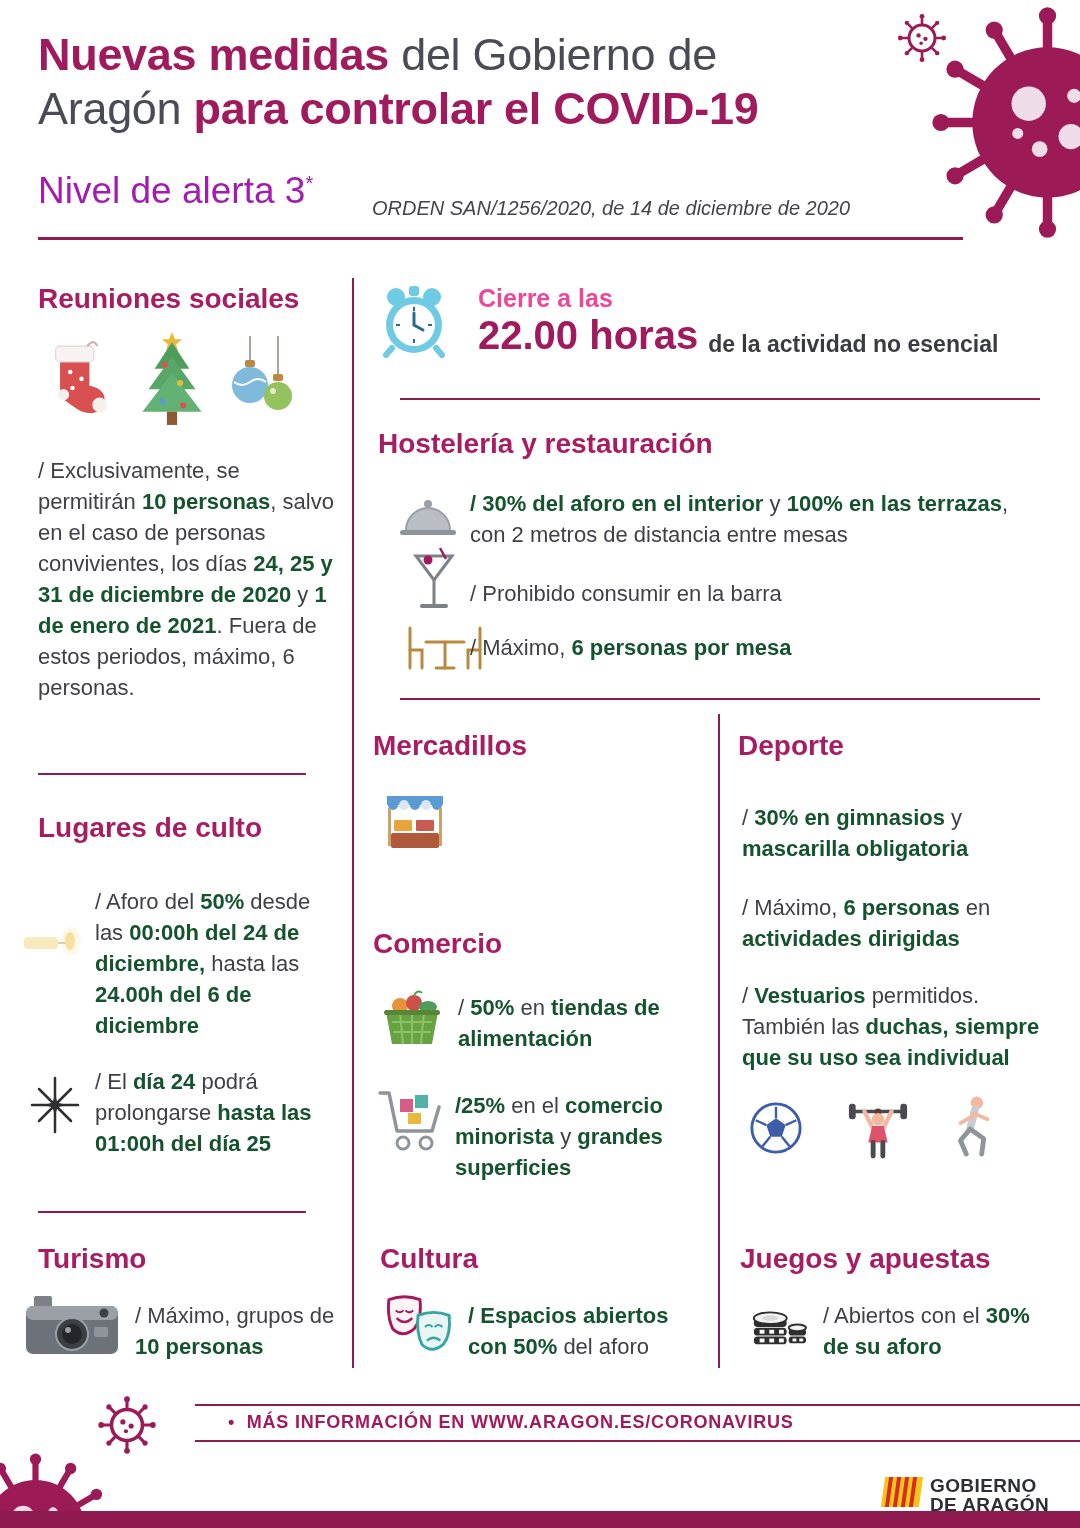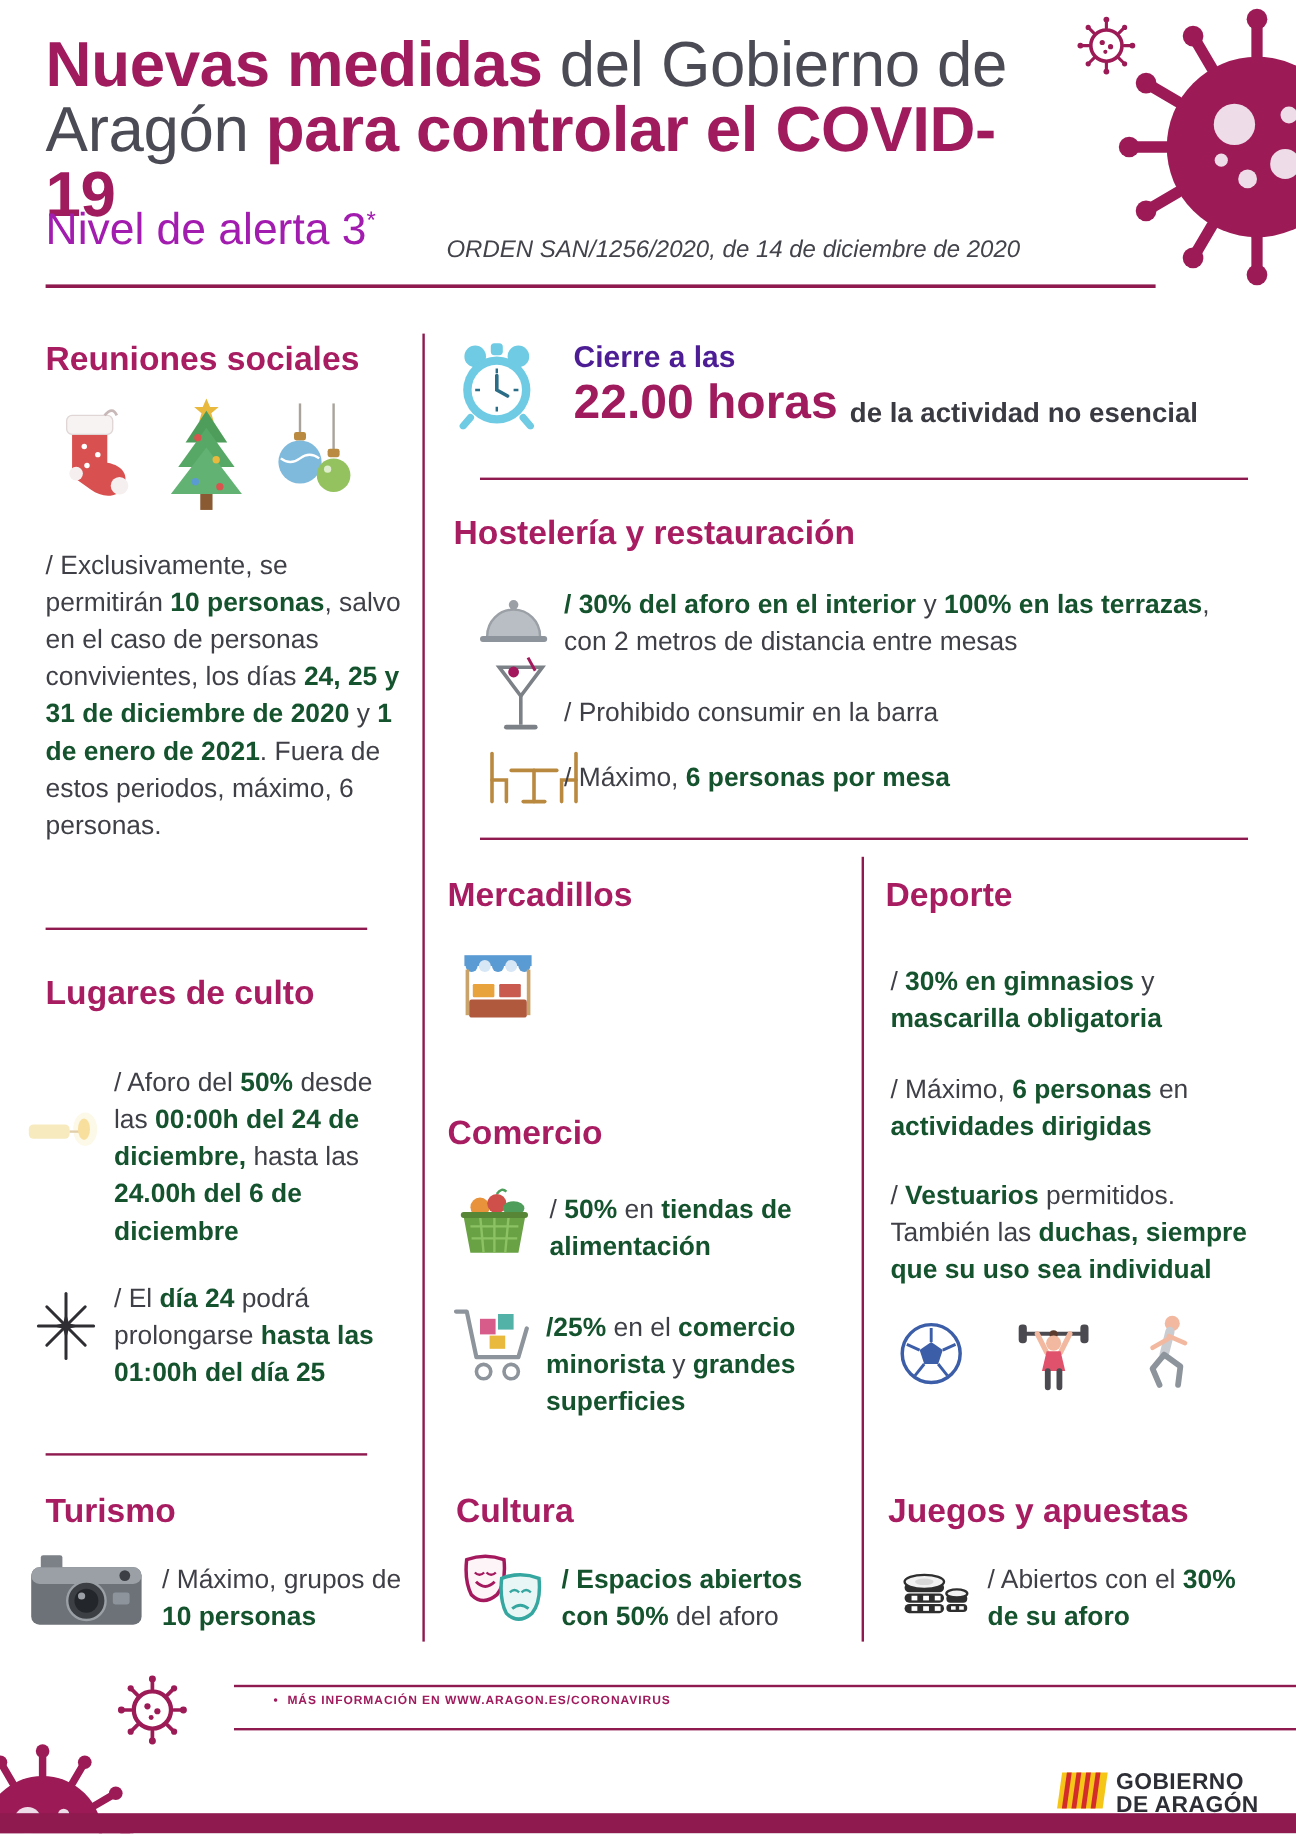--- a/index.html
+++ b/index.html
@@ -1,33 +1,33 @@
 <!DOCTYPE html>
 <html><head>
 <meta charset="utf-8">
 <style>
   *{margin:0;padding:0;box-sizing:border-box}
   html,body{background:#e8e8e8}
   .page{position:relative;width:1080px;height:1528px;background:#ffffff;overflow:hidden;
         font-family:"Liberation Sans",sans-serif;color:#3f3f47;margin:0 auto}
   .abs{position:absolute}
-  .h1{font-size:53px;line-height:54px;font-weight:700;color:#a01b5d;letter-spacing:-0.3px}
+  .h1{font-size:45px;line-height:54px;font-weight:700;color:#a01b5d;letter-spacing:-0.3px}
   .h1 .dark{color:#4b4b55;font-weight:400}
   .alert{font-size:37px;color:#a21caf}
   .alert sup{font-size:20px}
   .order{font-style:italic;font-size:20px;color:#43434b}
   .sec-h{font-size:28px;font-weight:700;color:#a81d62}
   .body{font-size:22px;line-height:31px;color:#3f3f47}
   .body b{font-weight:700;color:#14532d}
   .rule{background:#8e1a4f}
-  .closure-l1{font-size:25px;font-weight:700;color:#4c1d95}
+  .closure-l1{font-size:25px;font-weight:700;color:#ec4899}
   .closure-row{display:flex;align-items:flex-end}
   .closure-time{font-size:40px;font-weight:700;color:#a01b5d;margin-right:10px}
   .closure-rest{font-size:23px;font-weight:700;color:#3a3a42}
-  .info{font-size:10px;font-weight:700;color:#a01b5d;letter-spacing:0.8px}
+  .info{font-size:18px;font-weight:700;color:#a01b5d;letter-spacing:0.8px}
   .logo-text{font-size:19px;font-weight:700;color:#2e2f36;line-height:19px;letter-spacing:0.4px}
   .virus{color:#9c1b56}
   .icon svg{display:block}
 </style>
 </head>
 <body>
 
 <svg width="0" height="0" style="position:absolute">
   <defs>
     <symbol id="virus-outline" viewBox="0 0 60 60">

